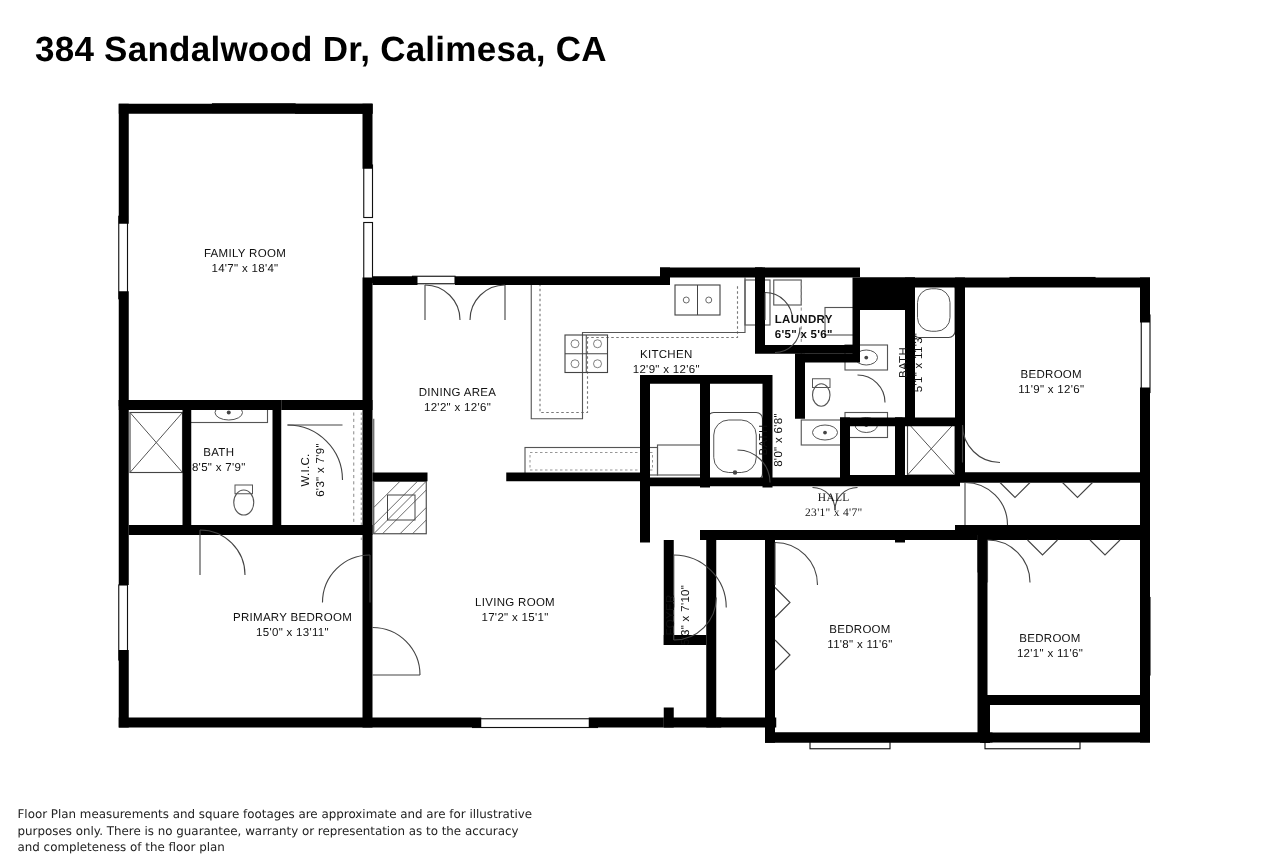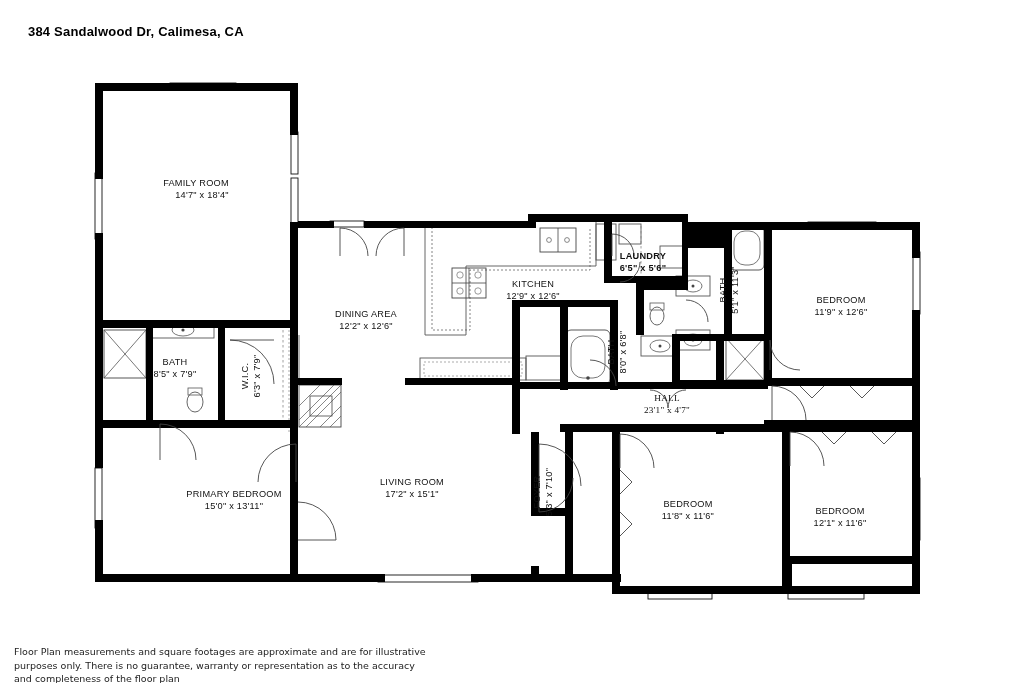--- a/index.html
+++ b/index.html
@@ -5,21 +5,21 @@
   html,body{margin:0;padding:0;background:#ffffff;}
   body{
     width:1024px;height:683px;
     font-family:"Liberation Sans", sans-serif;
     color:#000;
     overflow:hidden;
     position:relative;
   }
   #page-title{
     position:absolute;left:28px;top:24px;
-    font-size:13px;font-weight:bold;letter-spacing:.2px;
+    font-size:28px;font-weight:bold;letter-spacing:.2px;
     white-space:nowrap;
   }
   #plan{
     position:absolute;left:0;top:0;width:1024px;height:683px;
   }
   #disclaimer{
     position:absolute;left:14px;top:617px;width:420px;
     font-size:9.5px;line-height:13.5px;color:#222;
     font-family:"DejaVu Sans", sans-serif;
     margin-top:28px;
@@ -342,21 +342,21 @@
     <path d="M620 512 L632 524 L620 536"></path>
   </g>
 
   <g></g>
 
 </svg>
 
 <div id="disclaimer">Floor Plan measurements and square footages are approximate and are for illustrative purposes only. There is no guarantee, warranty or representation as to the accuracy and completeness of the floor plan</div>
 
 <div id="labels">
-    <div class="rl" style="left: 196px; top: 189px; text-align: right;">
+    <div class="rl" style="left: 196px; top: 209px;">
       <span class="nm">FAMILY ROOM</span>
       <span class="dm">14'7" x 18'4"</span>
     </div>
     <div class="rl" style="left: 366px; top: 320px;">
       <span class="nm">DINING AREA</span>
       <span class="dm">12'2" x 12'6"</span>
     </div>
     <div class="rl" style="left: 533px; top: 290px;">
       <span class="nm">KITCHEN</span>
       <span class="dm">12'9" x 12'6"</span>

